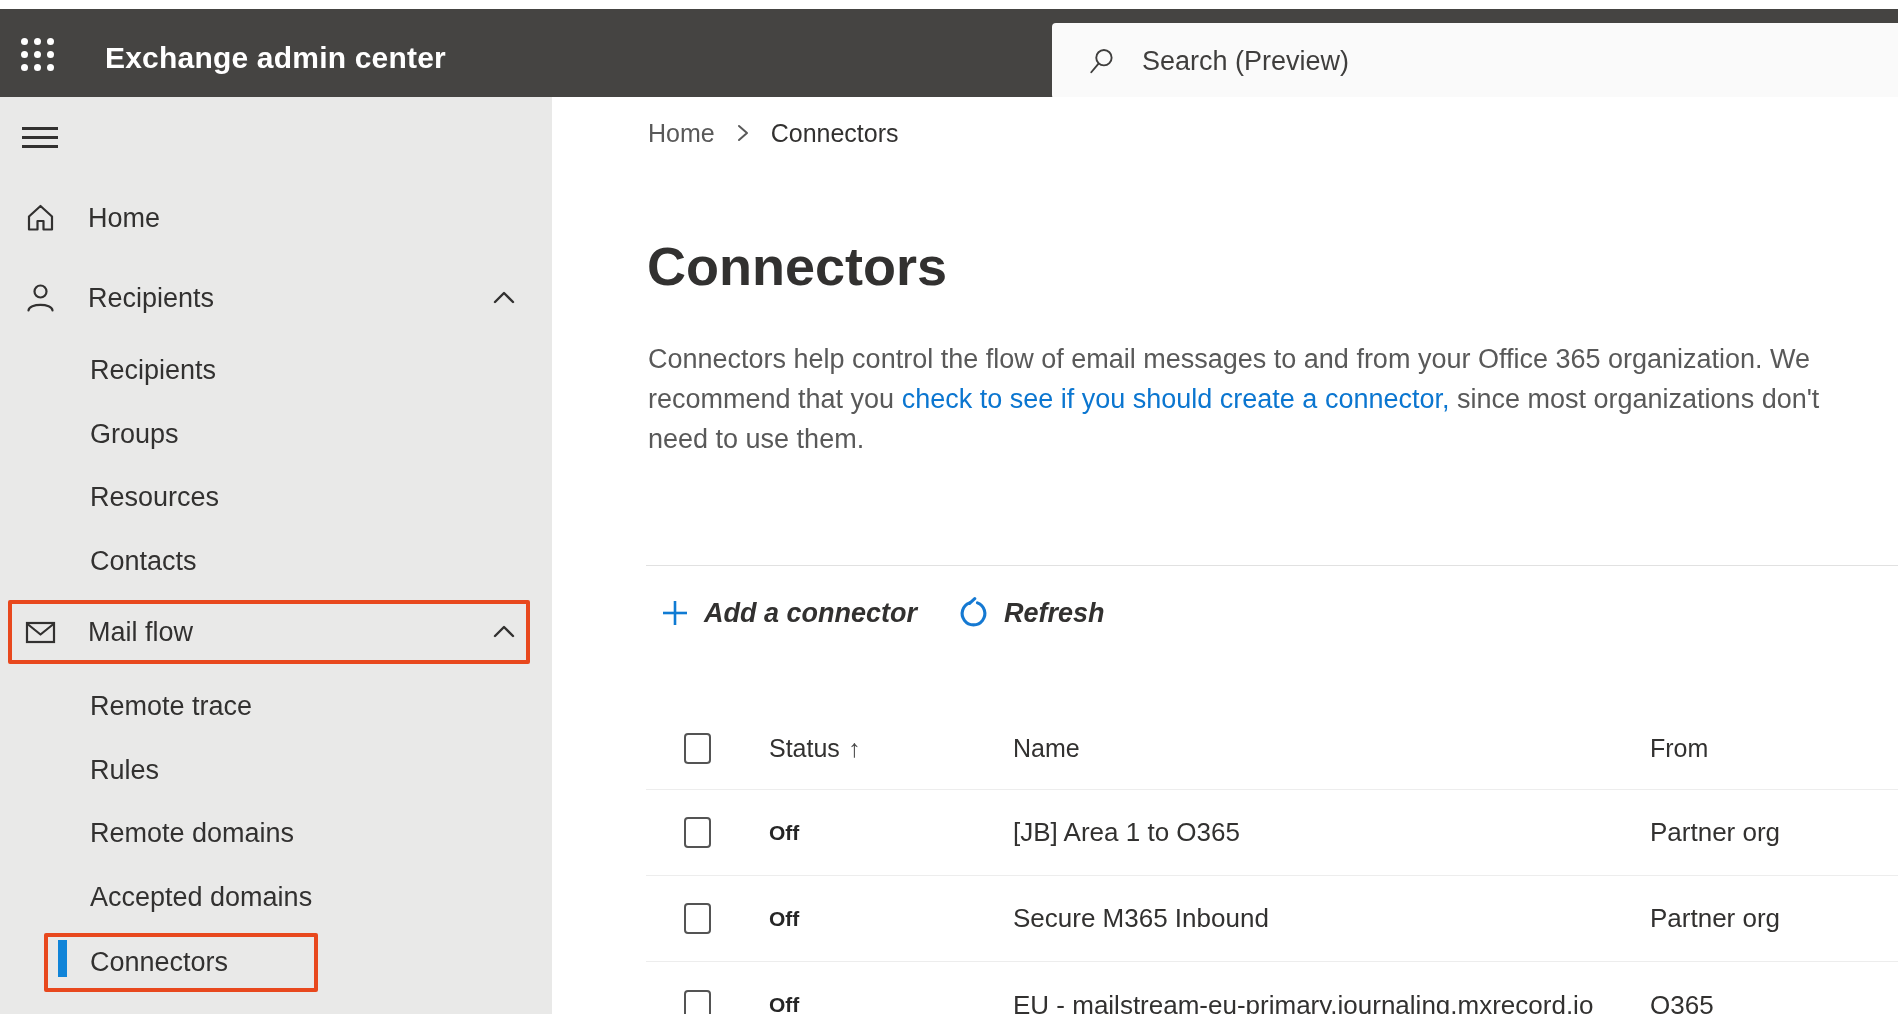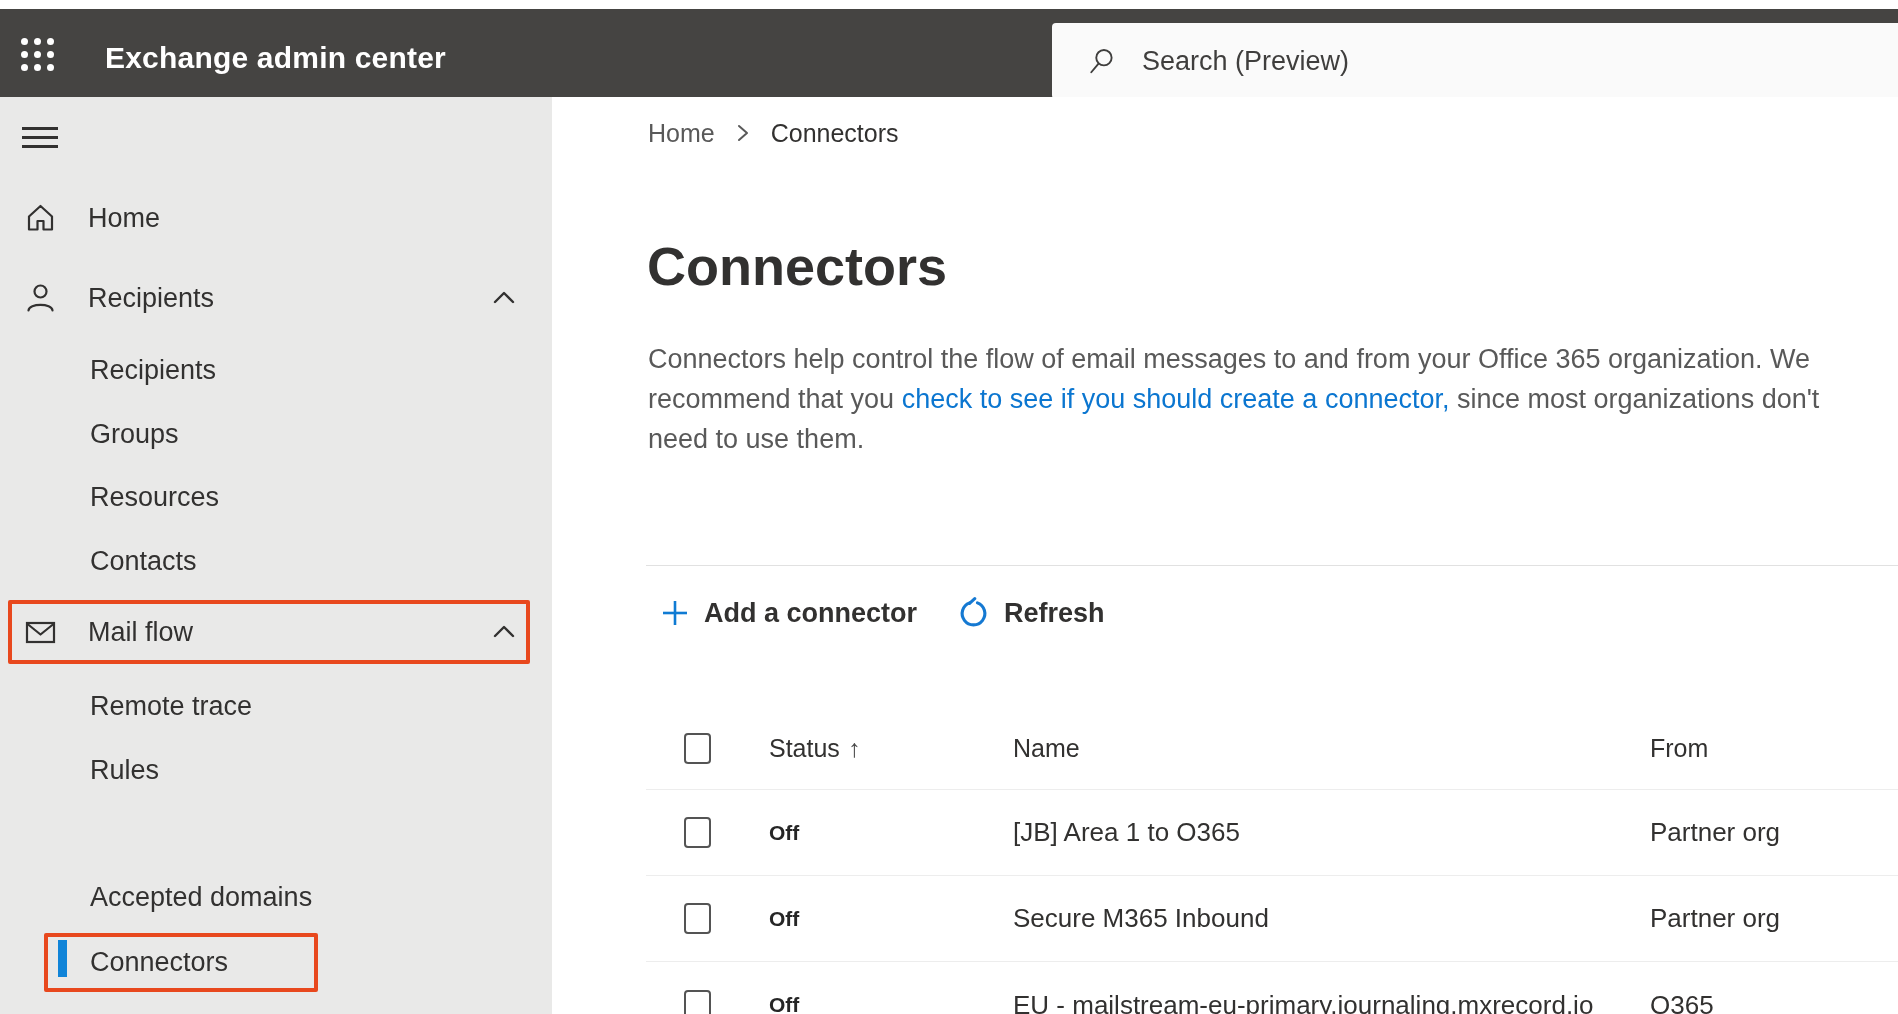--- a/index.html
+++ b/index.html
@@ -52,21 +52,21 @@
                 font-weight:700; color:#323130; }
 
   .page-desc { position:absolute; left:96px; top:242px; width:1225px; font-size:27px;
                line-height:40px; color:#595959; }
   .page-desc a { color:#0b76d0; text-decoration:none; cursor:pointer; }
 
   .divider-top { position:absolute; left:94px; right:0; top:468px; height:1px; background:#e1e1e1; }
 
   .toolbar { position:absolute; left:96px; top:488px; height:56px; display:flex; align-items:center; }
   .tb-btn { display:flex; align-items:center; background:none; border:none; cursor:pointer;
-            font-family:"Liberation Sans", sans-serif; font-size:27px; font-weight:600; color:#323130; padding:0; }
+            font-family:"Liberation Sans", sans-serif; font-size:27px; font-weight:600; color:#323130; padding:0;font-style:italic; }
   .tb-btn .tb-ic { display:flex; align-items:center; margin-right:14px; }
   .tb-btn.add { margin-left:12px; }
   .tb-btn.refresh { margin-left:40px; }
 
   .tablewrap { position:absolute; left:0; right:0; top:610px; }
   .trow { display:grid; grid-template-columns:121px 244px 637px auto; align-items:center;
           margin-left:94px; padding-left:2px; border-bottom:1px solid #ededed; }
   .trow.head { height:83px; font-size:25px; color:#323130; }
   .trow.body { height:86px; cursor:pointer; }
   .trow:last-child { border-bottom:none; }
@@ -150,20 +150,23 @@
     <svg class="chev" viewBox="0 0 28 28" fill="none">
       <polyline points="5,18 14,9 23,18" stroke="#323130" stroke-width="2.4" stroke-linecap="round" stroke-linejoin="round"></polyline>
     </svg>
   </div>
 
   <div class="nav-row sub" style="top:577px">
     <span class="lbl">Remote trace</span>
   </div>
   <div class="nav-row sub" style="top:641px">
     <span class="lbl">Rules</span>
+  </div>
+  <div class="nav-row sub" style="top:704px">
+    <span class="lbl">Remote domains</span>
   </div>
   <div class="nav-row sub" style="top:768px">
     <span class="lbl">Accepted domains</span>
   </div>
   <div class="nav-row sub" style="top:833px">
     <span class="lbl">Connectors</span>
   </div>
 
   <div class="sel-bar"></div>
   <div class="anno mailflow"></div>

